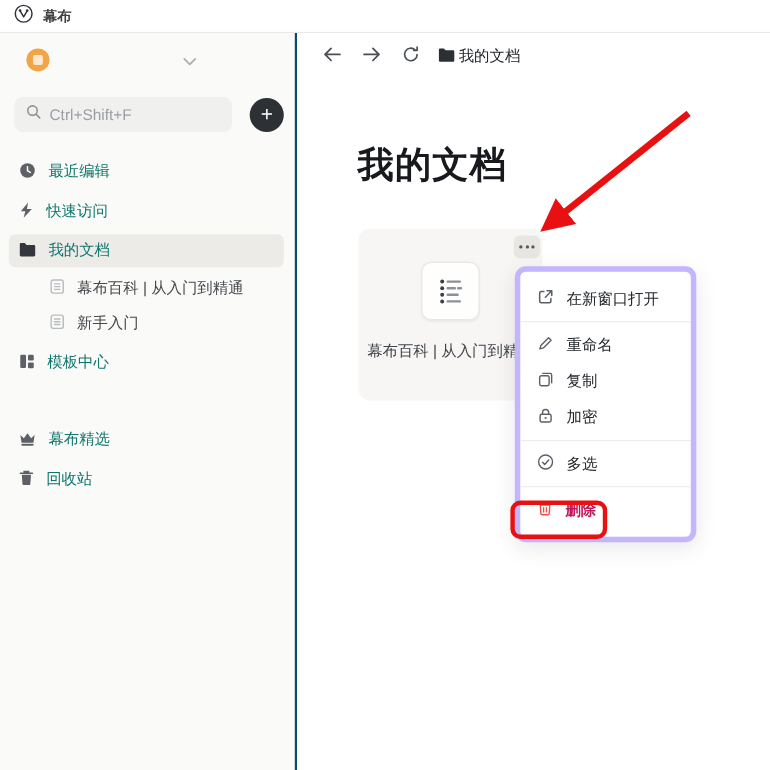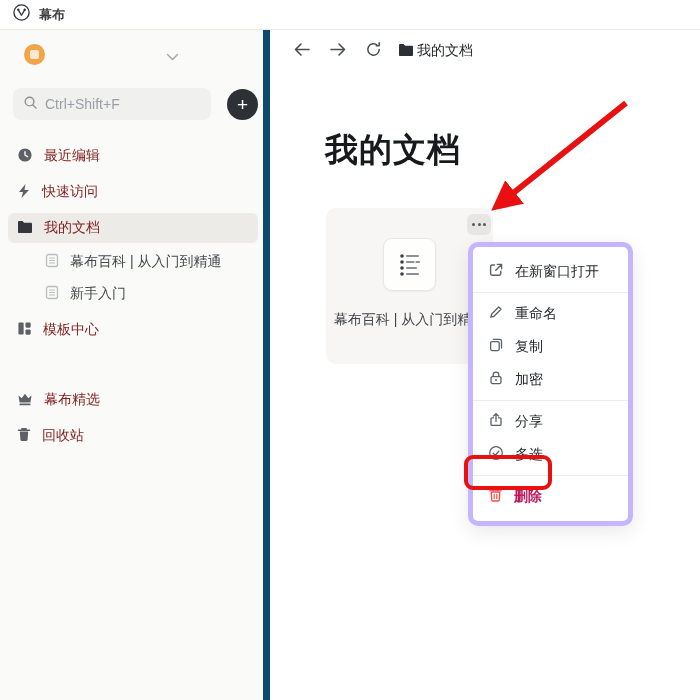--- a/index.html
+++ b/index.html
@@ -7,37 +7,37 @@
   body { font-family:"Liberation Sans","DejaVu Sans",sans-serif; background:#fff; color:#1f2329; }
   .page { position:relative; width:700px; height:700px; overflow:hidden; background:#fff; }
 
   
   .topbar { position:absolute; left:0; top:0; width:700px; height:30px; background:#fff;
             border-bottom:1px solid #e9e9e7; display:flex; align-items:center; padding-left:12px; gap:8px; z-index:5; }
   .topbar .app-name { font-size:13px; font-weight:700; color:#404040; }
 
   
   .sidebar { position:absolute; left:0; top:30px; width:270px; height:670px;
-             background:#fafaf8; border-right:7px solid #0c4a6e; z-index:4; }
+             background:#fafaf8; border-right:2px solid #0c4a6e; z-index:4; }
   .avatar { position:absolute; left:24px; top:14px; width:21px; height:21px; border-radius:50%;
             background:#f2a546; display:flex; align-items:center; justify-content:center; }
   .avatar .inner { width:9px; height:9px; border-radius:2px; background:rgba(255,255,255,.75); }
   .chev { position:absolute; left:166px; top:18px; }
 
   .search-box { position:absolute; left:13px; top:58px; width:198px; height:32px; background:#f0f0ee;
                 border-radius:8px; display:flex; align-items:center; padding:0 10px; gap:7px; }
   .search-box input { border:none; outline:none; background:transparent; font-size:14px; color:#4a4e53;
                       width:140px; font-family:inherit; }
   .search-box input::placeholder { color:#9a9ea4; opacity:1; }
   .plus-btn { position:absolute; left:227px; top:59px; width:31px; height:31px; border-radius:50%;
               background:#2d3136; color:#fff; display:flex; align-items:center; justify-content:center;
               font-size:19px; line-height:1; cursor:pointer; }
 
   .side-item { position:absolute; left:8px; width:250px; height:30px; display:flex; align-items:center;
-               gap:11px; padding-left:9px; border-radius:6px; font-size:14px; color:#7f1d1d; cursor:pointer; }
+               gap:11px; padding-left:9px; border-radius:6px; font-size:14px; color:#0f766e; cursor:pointer; }
   .side-item.selected { background:#ecebe8; }
   .side-item.sub { padding-left:37px; color:#45494e; }
   .side-item svg { flex:0 0 auto; }
   .nav-ico { position:absolute; top:41px; cursor:pointer; }
   .breadcrumb-label { position:absolute; left:417px; top:42px; font-size:14px; color:#23262b; }
 
   .page-title { position:absolute; left:325px; top:128px; font-size:33px; font-weight:800; color:#17191d;
                 letter-spacing:1px; }
 
   .doc-card { position:absolute; left:326px; top:208px; width:167px; height:156px; background:#f7f6f4;
@@ -248,27 +248,20 @@
               <path d="M5.2 6.4V5a2.8 2.8 0 0 1 5.6 0v1.4" fill="none" stroke="#5b6167" stroke-width="1.3"></path>
               <circle cx="8" cy="10" r="1" fill="#5b6167"></circle>
             </svg></span>
         <span>加密</span>
       </div>
     </div>
     <div class="menu-divider"></div>
     <div class="menu-group">
       <div class="menu-item">
         <span><svg width="16" height="16" viewBox="0 0 16 16">
-              <path d="M5.4 5.8H4c-.6 0-1 .4-1 1v5.6c0 .6.4 1 1 1h8c.6 0 1-.4 1-1V6.8c0-.6-.4-1-1-1h-1.4" fill="none" stroke="#5b6167" stroke-width="1.3" stroke-linecap="round"></path>
-              <path d="M8 9.4V1.8M5.5 4L8 1.6 10.5 4" fill="none" stroke="#5b6167" stroke-width="1.3" stroke-linecap="round" stroke-linejoin="round"></path>
-            </svg></span>
-        <span>分享</span>
-      </div>
-      <div class="menu-item">
-        <span><svg width="16" height="16" viewBox="0 0 16 16">
               <circle cx="8" cy="8" r="6.3" fill="none" stroke="#5b6167" stroke-width="1.3"></circle>
               <path d="M5.2 8.2l2 2 3.6-4" fill="none" stroke="#5b6167" stroke-width="1.3" stroke-linecap="round" stroke-linejoin="round"></path>
             </svg></span>
         <span>多选</span>
       </div>
     </div>
     <div class="menu-divider"></div>
     <div class="menu-group">
       <div class="menu-item danger">
         <span><svg width="15" height="16" viewBox="0 0 15 16">

